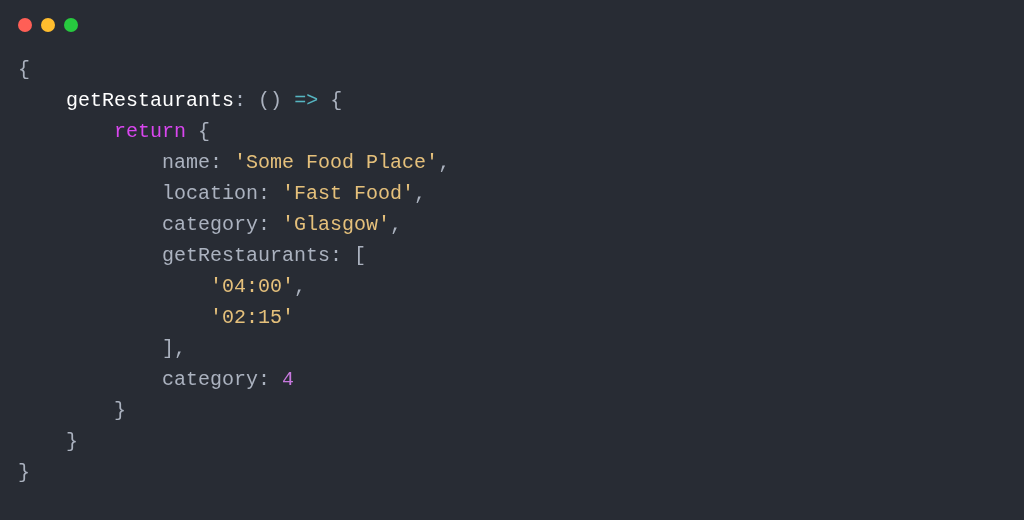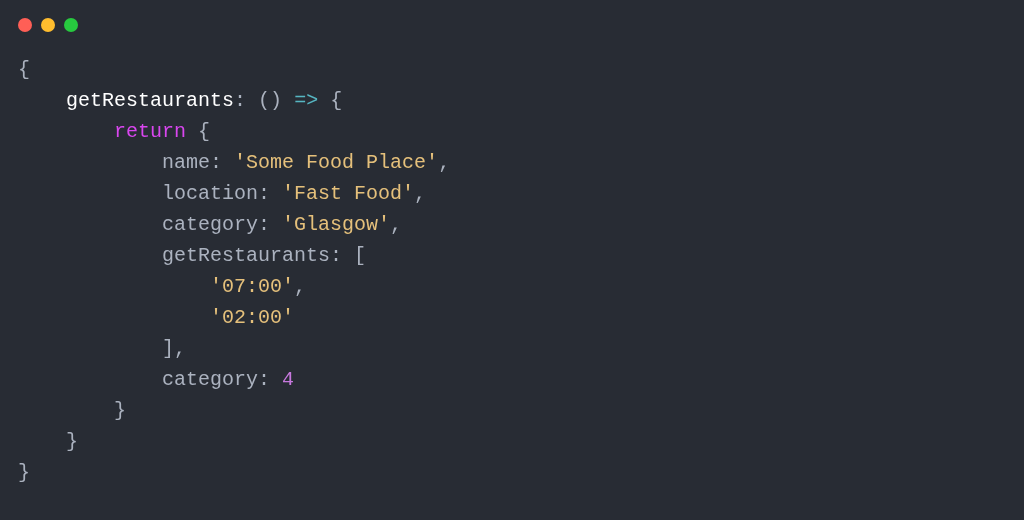--- a/index.html
+++ b/index.html
@@ -44,19 +44,19 @@
   <div class="dot" style="background:#27c93f"></div>
 </div>
 
 <div class="code"><span class="p">{</span>
     <span class="fn">getRestaurants</span><span class="p">:</span> <span class="p">(</span><span class="p">)</span> <span class="op">=&gt;</span> <span class="p">{</span>
         <span class="kw">return</span> <span class="p">{</span>
             <span class="p">name</span><span class="p">:</span> <span class="str">'Some Food Place'</span><span class="p">,</span>
             <span class="p">location</span><span class="p">:</span> <span class="str">'Fast Food'</span><span class="p">,</span>
             <span class="p">category</span><span class="p">:</span> <span class="str">'Glasgow'</span><span class="p">,</span>
             <span class="p">getRestaurants</span><span class="p">:</span> <span class="p">[</span>
-                <span class="str">'07:00'</span><span class="p">,</span>
-                <span class="str">'02:00'</span>
+                <span class="str">'04:00'</span><span class="p">,</span>
+                <span class="str">'02:15'</span>
             <span class="p">]</span><span class="p">,</span>
             <span class="p">category</span><span class="p">:</span> <span class="num">4</span>
         <span class="p">}</span>
     <span class="p">}</span>
 <span class="p">}</span></div>
 
 </body></html>

